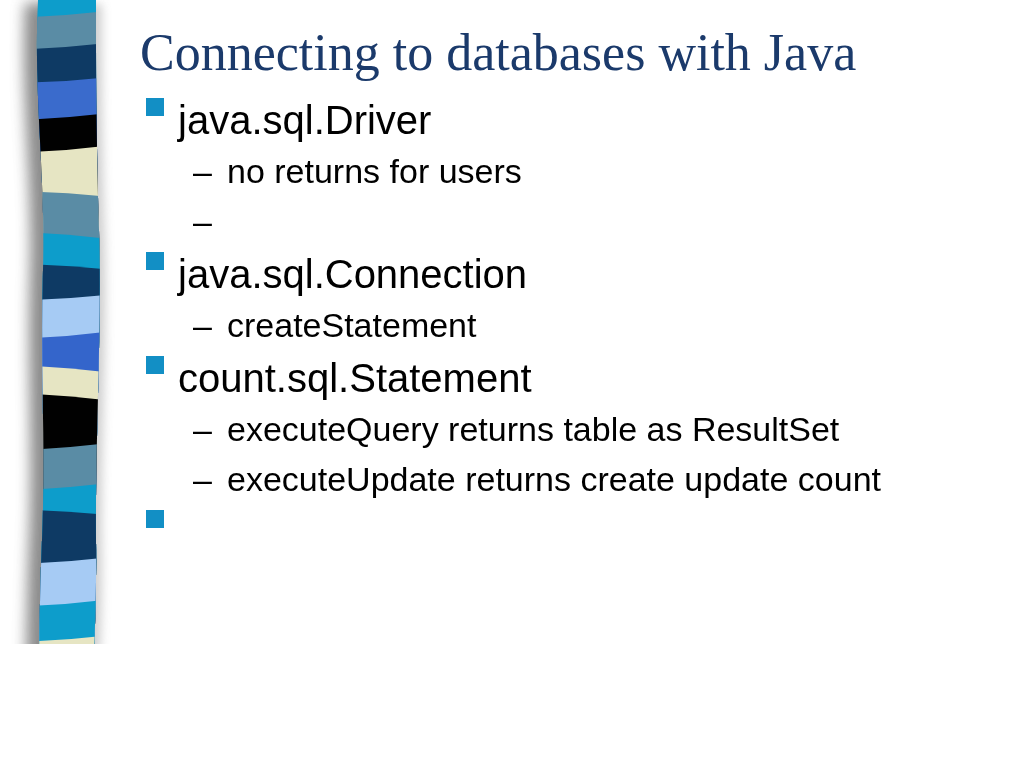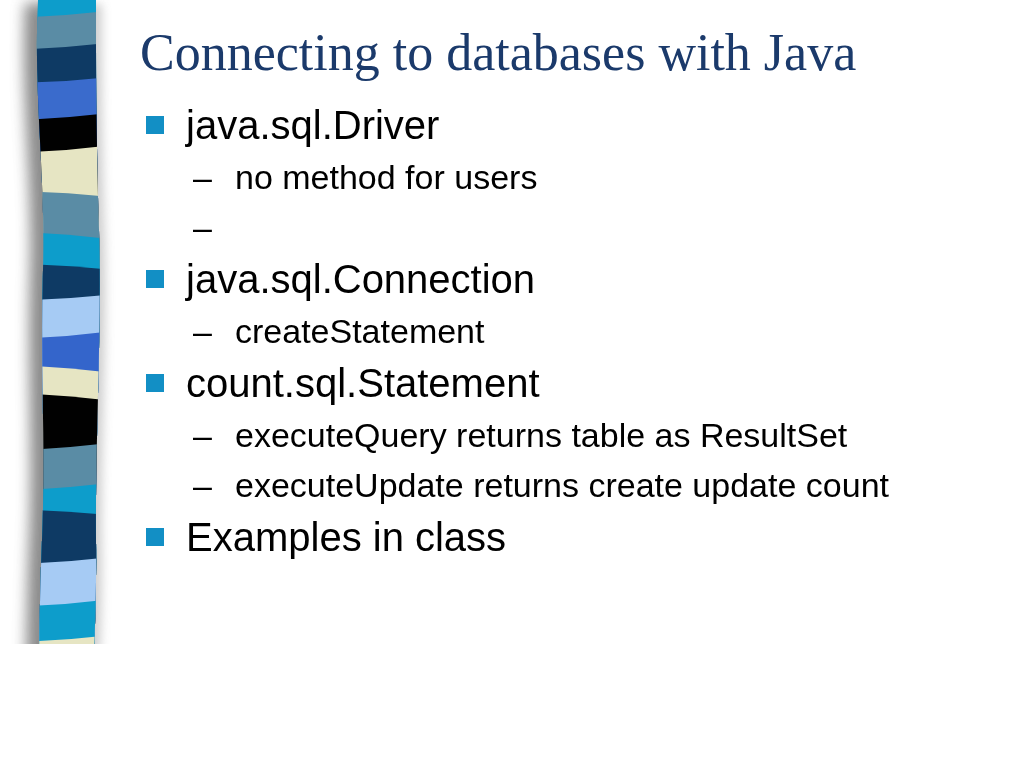--- a/index.html
+++ b/index.html
@@ -26,21 +26,21 @@
     line-height: 1.0;
     color: var(--title-color, #1B3A6B);
     white-space: nowrap;
   }
   .bullet-list {
     position: absolute;
     left: 0;
     top: 98px;
     width: 1024px;
   }
-  .row { display: flex; align-items: center; color: var(--body-color, #000000); white-space: nowrap; gap: 8px; }
+  .row { display: flex; color: var(--body-color, #000000); white-space: nowrap; }
   .row.l1 { height: 54px; padding-left: 146px; font-size: 40px; }
   .row.l2 { height: 50px; padding-left: 193px; font-size: 34px; }
   .row.l1 .sq {
     flex: none;
     width: 18px; height: 18px;
     margin-right: 14px;
     background: var(--bullet-color, #128FC5);
   }
   .row.l2 .dash { flex: none; width: 34px; }
   .page-number {
@@ -109,21 +109,21 @@
 
   <div class="slide-title">Connecting to databases with Java</div>
 
   <div class="bullet-list" id="bullet-list">
       <div class="row l1">
         <span class="sq"></span>
         <span class="txt">java.sql.Driver</span>
       </div>
       <div class="row l2">
         <span class="dash">–</span>
-        <span class="txt">no method for users</span>
+        <span class="txt">no returns for users</span>
       </div>
       <div class="row l2">
         <span class="dash">–</span>
       </div>
       <div class="row l1">
         <span class="sq"></span>
         <span class="txt">java.sql.Connection</span>
       </div>
       <div class="row l2">
         <span class="dash">–</span>
@@ -136,21 +136,20 @@
       <div class="row l2">
         <span class="dash">–</span>
         <span class="txt">executeQuery returns table as ResultSet</span>
       </div>
       <div class="row l2">
         <span class="dash">–</span>
         <span class="txt">executeUpdate returns create update count</span>
       </div>
       <div class="row l1">
         <span class="sq"></span>
-        <span class="txt">Examples in class</span>
       </div>
     </div>
 
   <div class="bottom-rule"></div>
 
   <div class="page-number">5</div>
 
 </div>
 
 </body></html>

